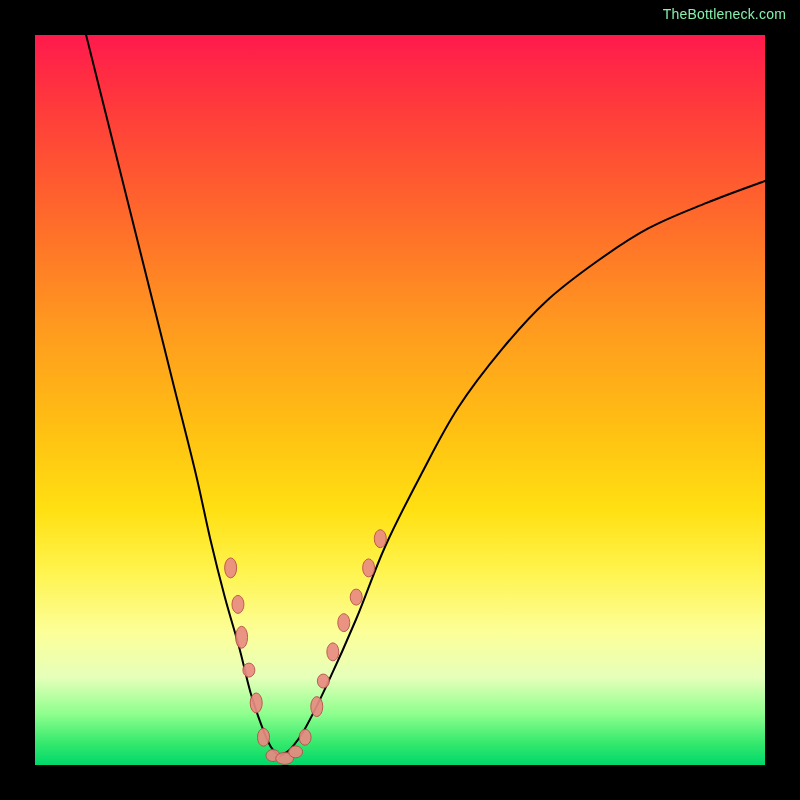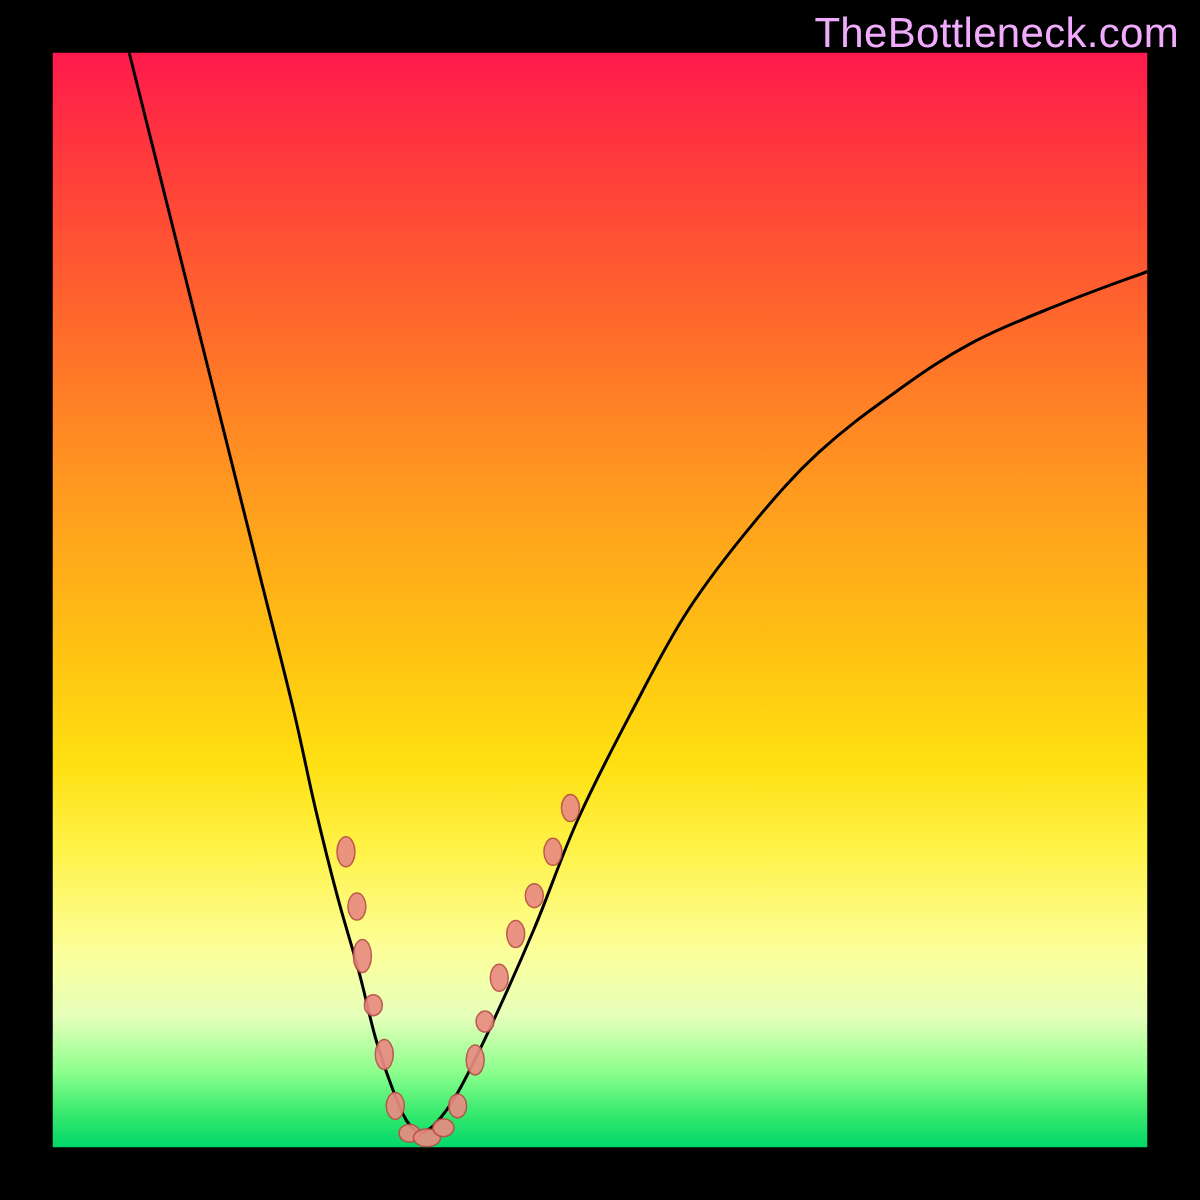--- a/index.html
+++ b/index.html
@@ -44,22 +44,22 @@
     );
   }
   .curve-layer {
     position: absolute;
     inset: 0;
   }
   .watermark {
     position: absolute;
     top: 6px;
     right: 14px;
-    color: #f0abfc;
-    font-size: 28px;
+    color: #86efac;
+    font-size: 14px;
     letter-spacing: 0.2px;
     user-select: none;
   }
 </style>
 </head>
 <body>
 
 <div class="frame">
 
   <div class="watermark">TheBottleneck.com</div>

